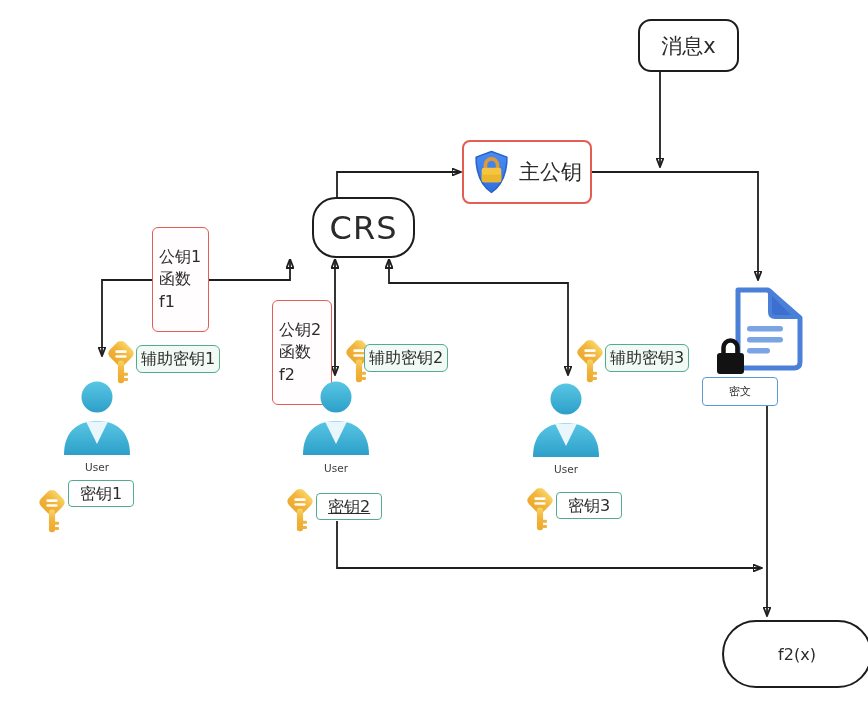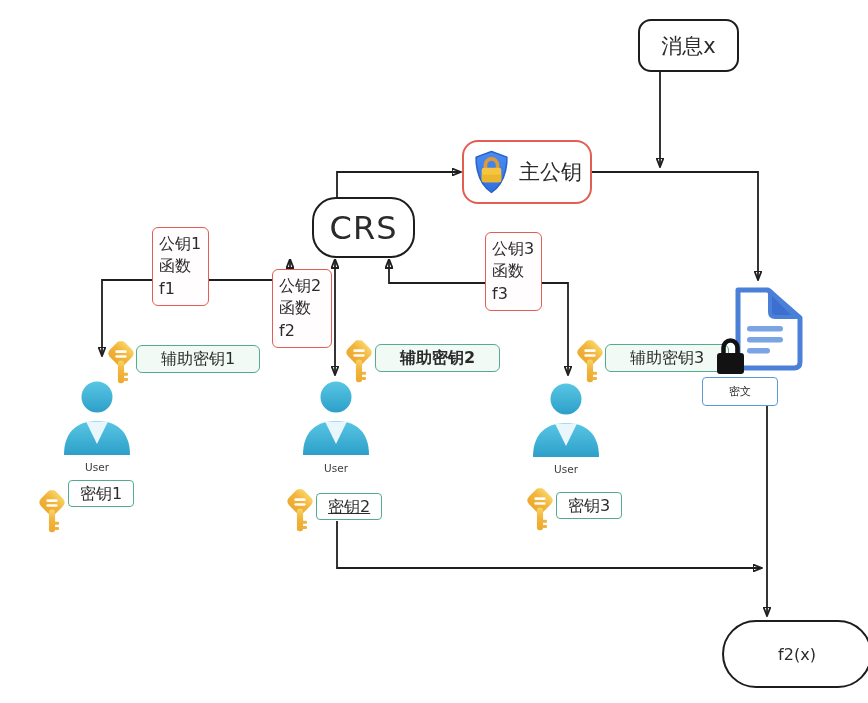--- a/index.html
+++ b/index.html
@@ -6,27 +6,27 @@
     --red-border:#e25d52; --teal-border:#55ab90; --blue-border:#5b9bd5;
     --line:#1f1f1f; --shield-blue:#3d7ff0; --key-gold:#f2b53c;
     --user-cyan:#3fb4d8; --doc-blue:#4a80d8;
   }
   html,body{margin:0;padding:0;background:#ffffff;}
   body{font-family:"DejaVu Sans","Liberation Sans",sans-serif;color:#2b2b2b;}
   .canvas{position:relative;width:868px;height:703px;background:#fff;overflow:hidden;}
   .abs{position:absolute;box-sizing:border-box;}
   .node{display:flex;align-items:center;justify-content:center;background:#fff;margin-left:29px;}
   .msg-box{left:609px;top:19px;width:101px;height:53px;border:2px solid #1d1d1d;border-radius:13px;font-size:21px;}
-  .master-box{left:462px;top:140px;width:130px;height:64px;border:2px solid var(--red-border);border-radius:16px;display:flex;align-items:center;justify-content:flex-start;padding-left:7px;gap:7px;background:#fff;font-size:21px;}
+  .master-box{left:462px;top:140px;width:130px;height:64px;border:2px solid var(--red-border);border-radius:8px;display:flex;align-items:center;justify-content:flex-start;padding-left:7px;gap:7px;background:#fff;font-size:21px;}
   .crs-box{left:283px;top:197px;width:103px;height:61px;border:2px solid #1d1d1d;border-radius:24px;font-size:32px;letter-spacing:1px;}
   .f2x-box{left:693px;top:620px;width:150px;height:68px;border:2px solid #1d1d1d;border-radius:34px;font-size:16px;}
   .red-label{border:1.5px solid var(--red-border);border-radius:6px;background:#fffdfd;
-             font-size:16px;line-height:1.4;padding:5px 6px;text-align:left;}
+             font-size:16px;line-height:1.4;padding:18px 6px;text-align:left;}
   .teal-label{border:1.5px solid var(--teal-border);border-radius:6px;background:#f2faf6;
-              font-size:16px;line-height:26px;padding:0 24px;white-space:nowrap;}
+              font-size:16px;line-height:26px;padding:0 4px;white-space:nowrap;}
   .skey-label{border:1.5px solid var(--teal-border);border-radius:4px;background:#fff;
               font-size:16px;line-height:25px;padding:0 11px;white-space:nowrap;}
   .cipher-box{left:702px;top:377px;width:76px;height:29px;border:1.5px solid var(--blue-border);
               border-radius:4px;background:#fff;font-size:11px;display:flex;align-items:center;justify-content:center;}
   .user-caption{font-size:10.5px;color:#3c3c3c;text-align:center;width:80px;}
   svg{display:block;}
   .wires{position:absolute;left:0;top:0;pointer-events:none;}
   .wires path{fill:none;stroke:var(--line);stroke-width:1.8px;}
 </style>
 </head>
@@ -94,38 +94,34 @@
     </span>
     <span>主公钥</span>
   </div>
 
   <div class="abs node crs-box">CRS</div>
 
   <div class="abs red-label" style="left:152px;top:227px;width:57px;">
     <div>公钥1</div>
     <div>函数f1</div>
   </div>
-  <div class="abs red-label" style="left:272px;top:269px;width:60px;">
+  <div class="abs red-label" style="left:272px;top:300px;width:60px;">
     <div>公钥2</div>
     <div>函数f2</div>
-  </div>
-  <div class="abs red-label" style="left:485px;top:232px;width:57px;">
-    <div>公钥3</div>
-    <div>函数f3</div>
   </div>
 
   <svg class="abs" style="left:107px;top:340px;" width="28" height="46" viewBox="0 0 32 50">
       <use href="#sym-key"></use>
     </svg>
   <div class="abs teal-label" style="left:136px;top:345px;">辅助密钥1</div>
 
   <svg class="abs" style="left:345px;top:339px;" width="28" height="46" viewBox="0 0 32 50">
       <use href="#sym-key"></use>
     </svg>
-  <div class="abs teal-label" style="left:375px;top:344px;font-weight:bold;">辅助密钥2</div>
+  <div class="abs teal-label" style="left:364px;top:344px;">辅助密钥2</div>
 
   <svg class="abs" style="left:576px;top:339px;" width="28" height="46" viewBox="0 0 32 50">
       <use href="#sym-key"></use>
     </svg>
   <div class="abs teal-label" style="left:605px;top:344px;">辅助密钥3</div>
 
   <svg class="abs" style="left:57px;top:380px;" width="80" height="77" viewBox="0 0 80 77">
       <use href="#sym-user"></use>
     </svg>
   <div class="abs user-caption" style="left:57px;top:461px;">User</div>

